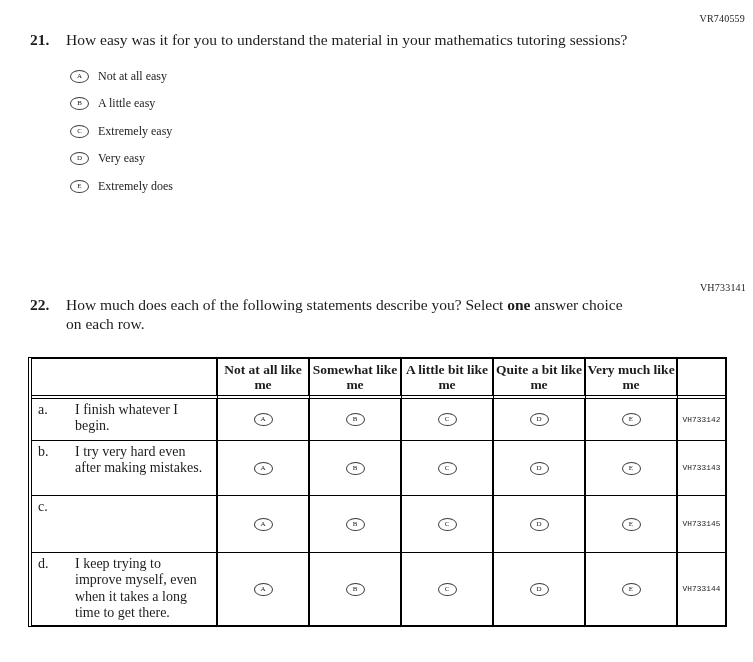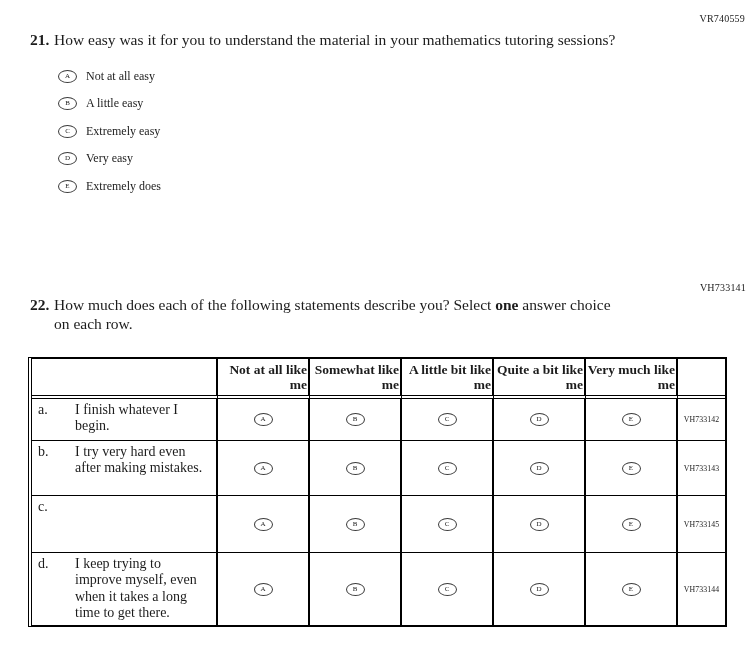--- a/index.html
+++ b/index.html
@@ -17,21 +17,21 @@
     letter-spacing: 0.2px;
     color: #222;
     font-family: "Liberation Serif", serif;
   }
   #code-21 { top: 13px; right: 8px; }
   #code-22 { top: 282px; right: 7px; }
 
   .question { position: absolute; left: 30px; display: flex; align-items: flex-start; }
   #q21 { top: 31px; }
   #q22 { top: 296px; }
-  .qnum { font-weight: bold; font-size: 15.5px; flex: 0 0 24px; margin-right: 0; }
+  .qnum { font-weight: bold; font-size: 15.5px; flex: 0 0 24px; margin-right: 12px; }
   .qbody { }
   .qtext { width: 562px; font-size: 15.5px; line-height: 1.22; }
 
   .options { list-style: none; margin: 13px 0 0 0; padding: 0; }
   .option { display: flex; align-items: center; height: 27.4px; padding-left: 4px; }
   .bubble {
     flex: 0 0 auto;
     width: 17px; height: 11px;
     border: 1px solid #3a3a3a;
     border-radius: 50%;
@@ -55,28 +55,28 @@
     border-left: 4px double #000;
     background: #fff;
   }
   .cell {
     border-right: 2.5px solid #000;
     border-bottom: 1.5px solid #000;
     box-sizing: border-box;
     display: flex; align-items: center; justify-content: center;
     overflow: hidden;
   }
-  .cell.last-col { border-right: none; }
+  .cell.last-col { border-right: none; font-family: Liberation Mono, monospace; }
   .cell.last-row { border-bottom: none; }
   .cell.header {
     border-bottom: 4px double #000;
     font-weight: bold;
     font-size: 13.5px;
     line-height: 1.12;
-    text-align: right;
+    text-align: center;
     padding: 1px;
   }
   .cell.statement {
     align-items: flex-start; justify-content: flex-start;
     padding: 3px 2px 2px 6px;
     font-size: 14px; line-height: 1.17;
   }
   .stmt-letter { flex: 0 0 15px; }
   .stmt-text { max-width: 133px; margin-left: 22px; }
   .cell.codecell { font-size: 7.8px; padding: 0 1px; letter-spacing: 0.1px; }

